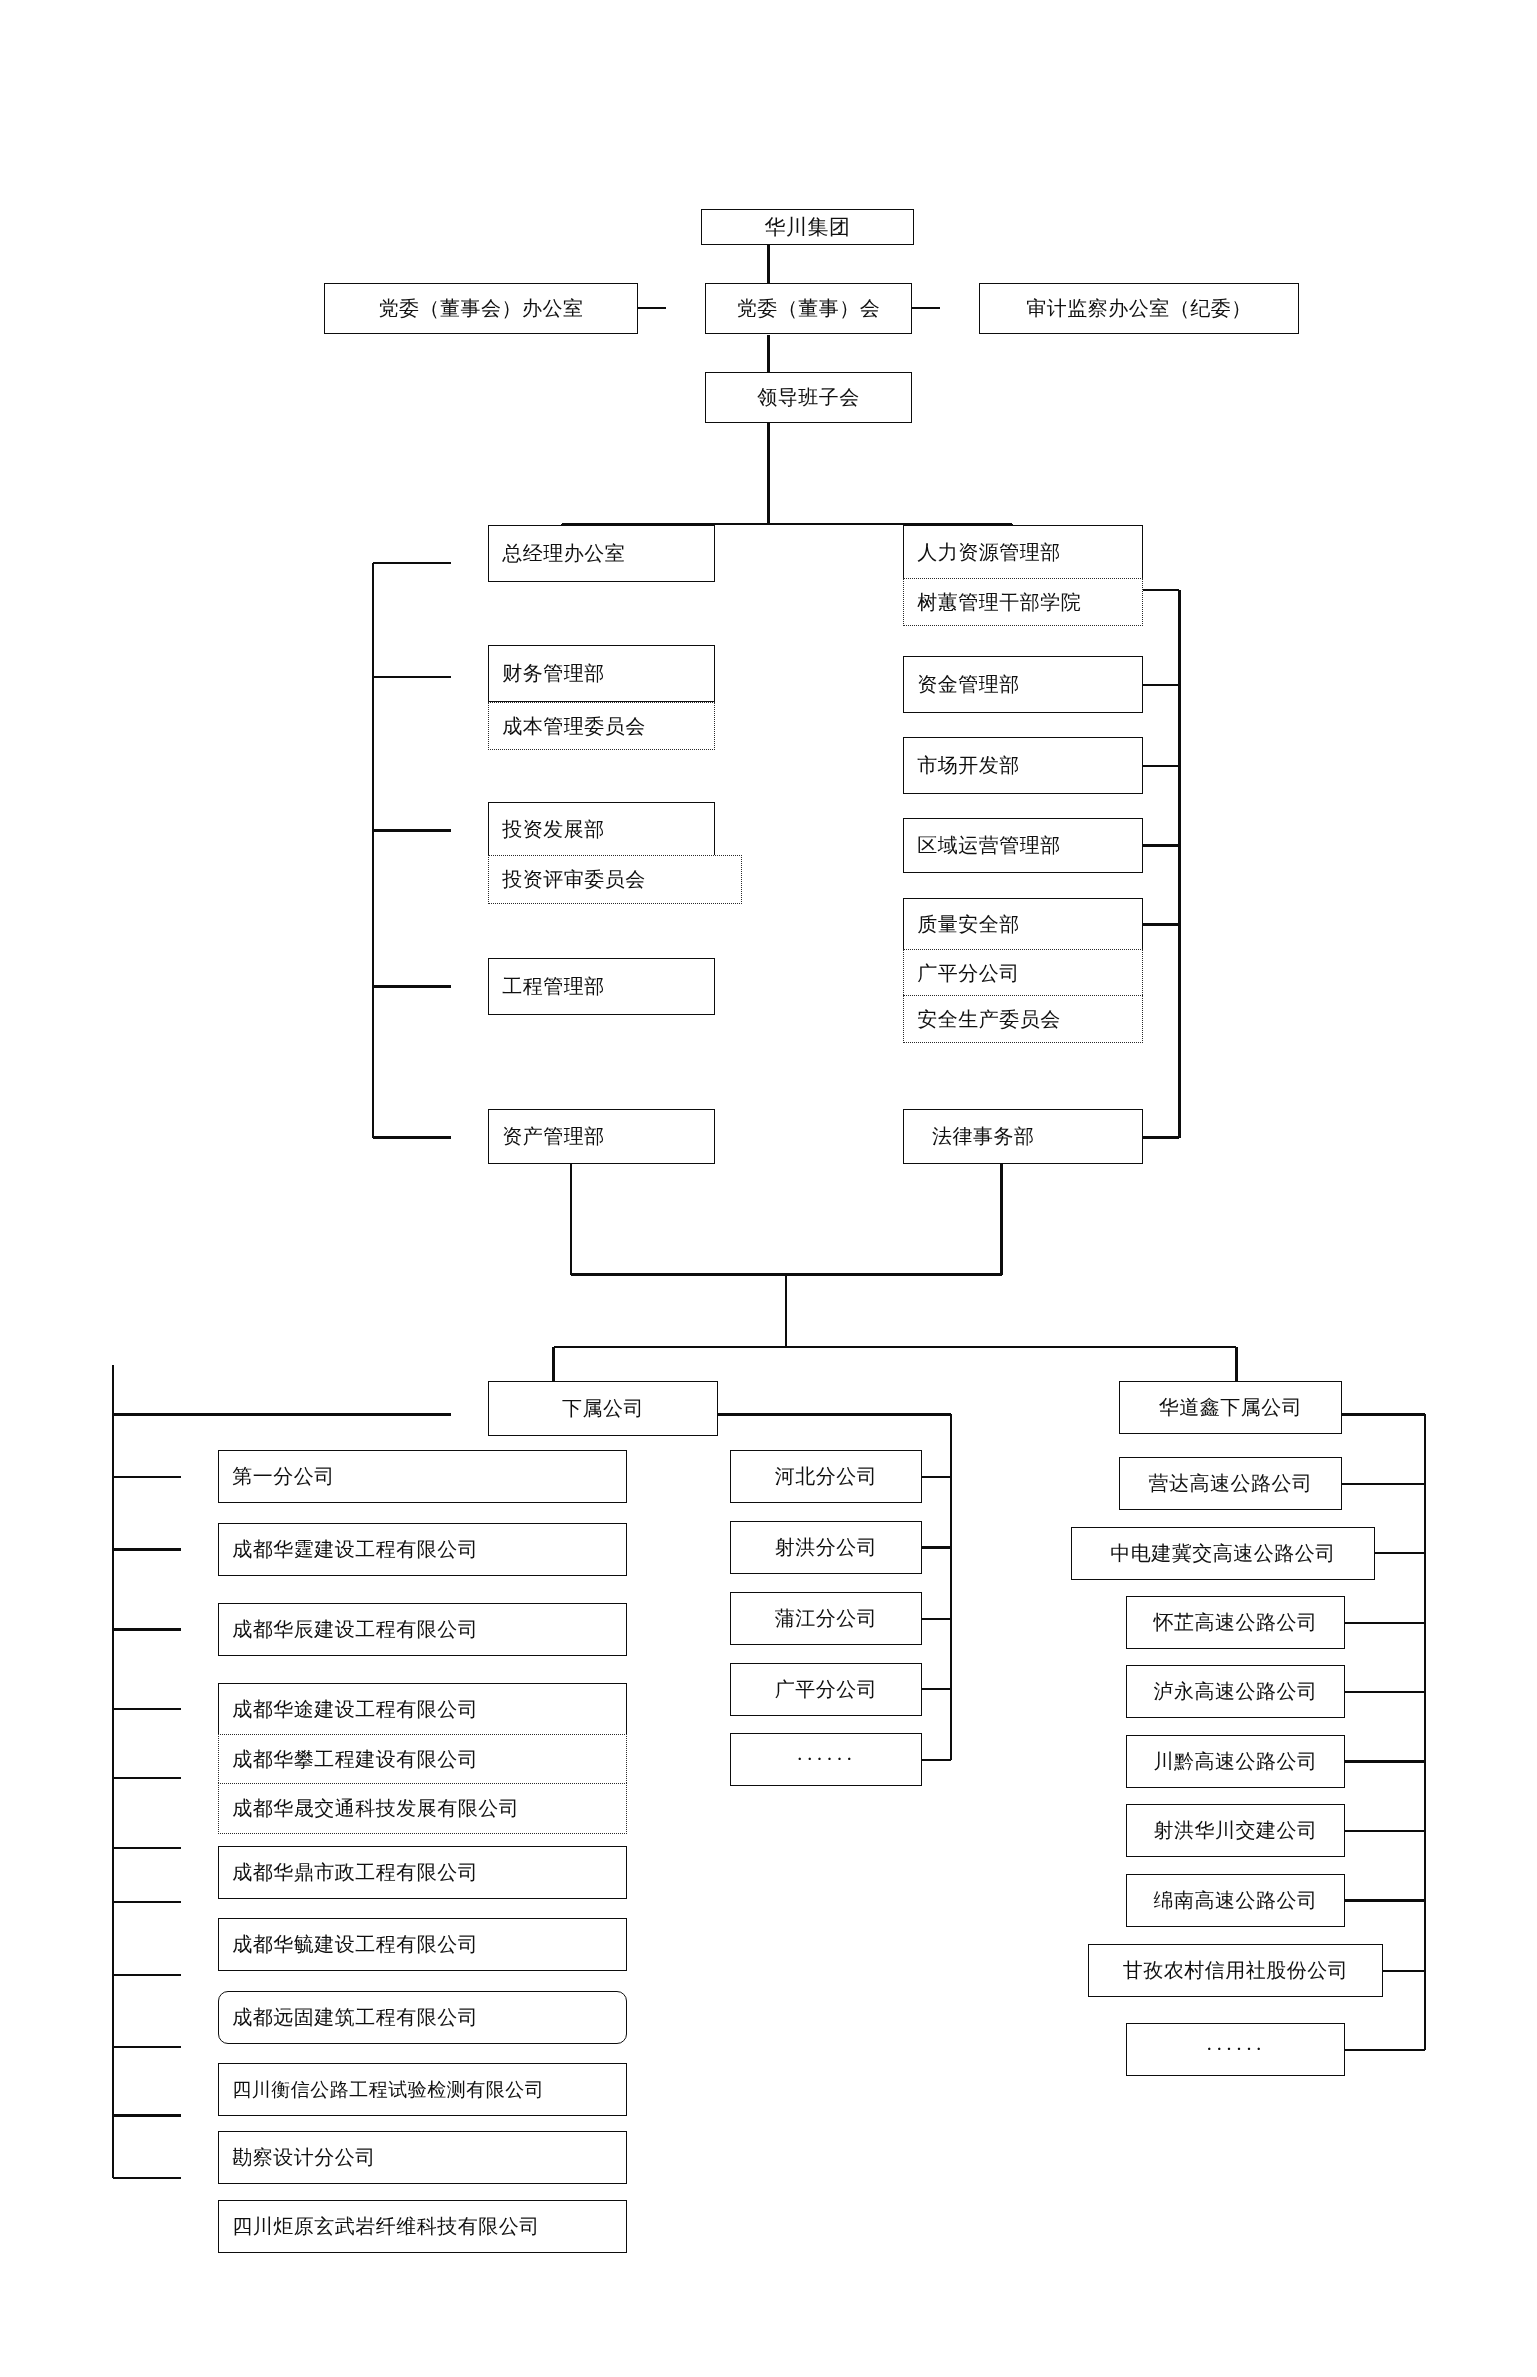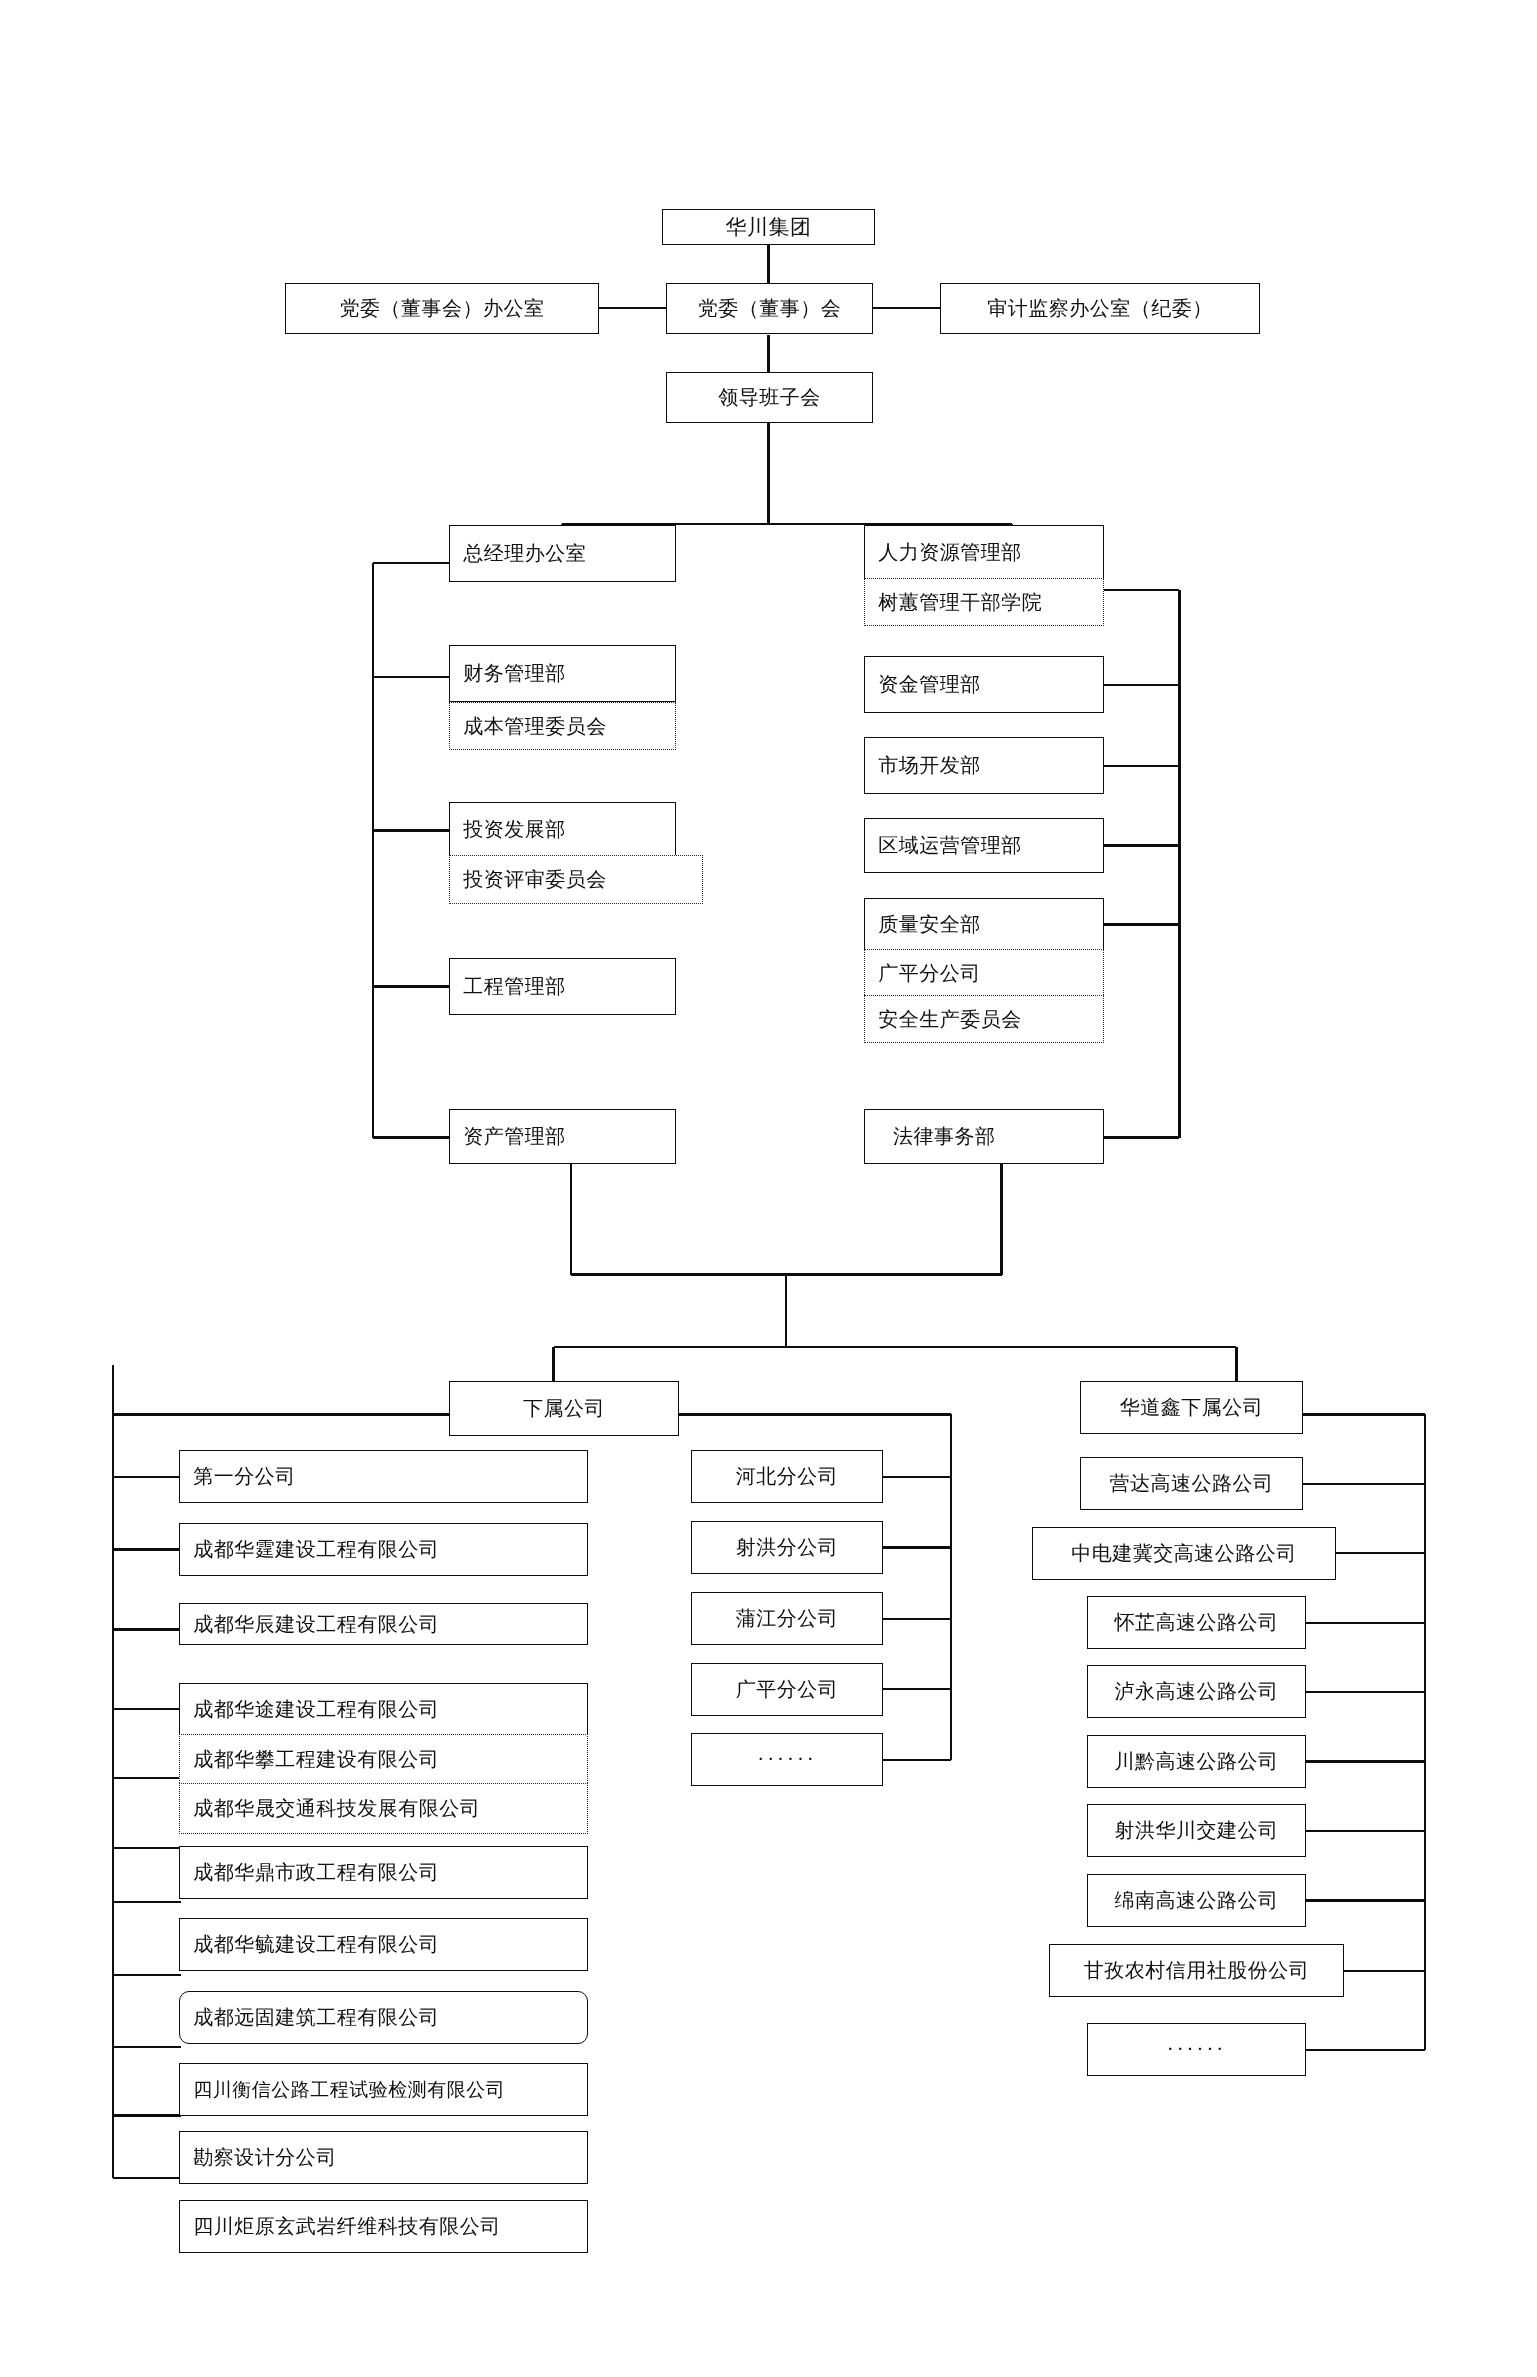--- a/index.html
+++ b/index.html
@@ -15,20 +15,21 @@
   .node {
     position:absolute;
     box-sizing:border-box;
     border:1.9px solid #0d0d0d;
     background:#ffffff;
     display:flex;
     align-items:center;
     color:#101010;
     white-space:nowrap;
     letter-spacing:0.5px;
+    margin-left:39px;
   }
   .node.center { justify-content:center; }
   .node.left   { justify-content:flex-start; padding-left:13.3px; }
   .node.dotted { border:1.9px dotted #2a2a2a; }
   .fs22 { font-size:21px; }
   .fs21 { font-size:20px; }
   .fs20 { font-size:19px; }
   .dots { letter-spacing:2.9px; font-size:21px; }
 </style>
 </head>
@@ -200,21 +201,21 @@
   <div class="node center fs21" style="left:1080px; top:1381px; width:223px; height:53px;">
     <span>华道鑫下属公司</span>
   </div>
 
   <div class="node left fs21" style="left:179px; top:1450px; width:409px; height:53px;">
     <span>第一分公司</span>
   </div>
   <div class="node left fs21" style="left:179px; top:1523px; width:409px; height:53px;">
     <span>成都华霆建设工程有限公司</span>
   </div>
-  <div class="node left fs21" style="left:179px; top:1603px; width:409px; height:42px;">
+  <div class="node left fs21" style="left:179px; top:1603px; width:409px; height:53px;">
     <span>成都华辰建设工程有限公司</span>
   </div>
   <div class="node left fs21" style="left:179px; top:1683px; width:409px; height:53px;">
     <span>成都华途建设工程有限公司</span>
   </div>
   <div class="node left fs21 dotted" style="left:179px; top:1734px; width:409px; height:51px;">
     <span>成都华攀工程建设有限公司</span>
   </div>
   <div class="node left fs21 dotted" style="left:179px; top:1783px; width:409px; height:51px;">
     <span>成都华晟交通科技发展有限公司</span>

